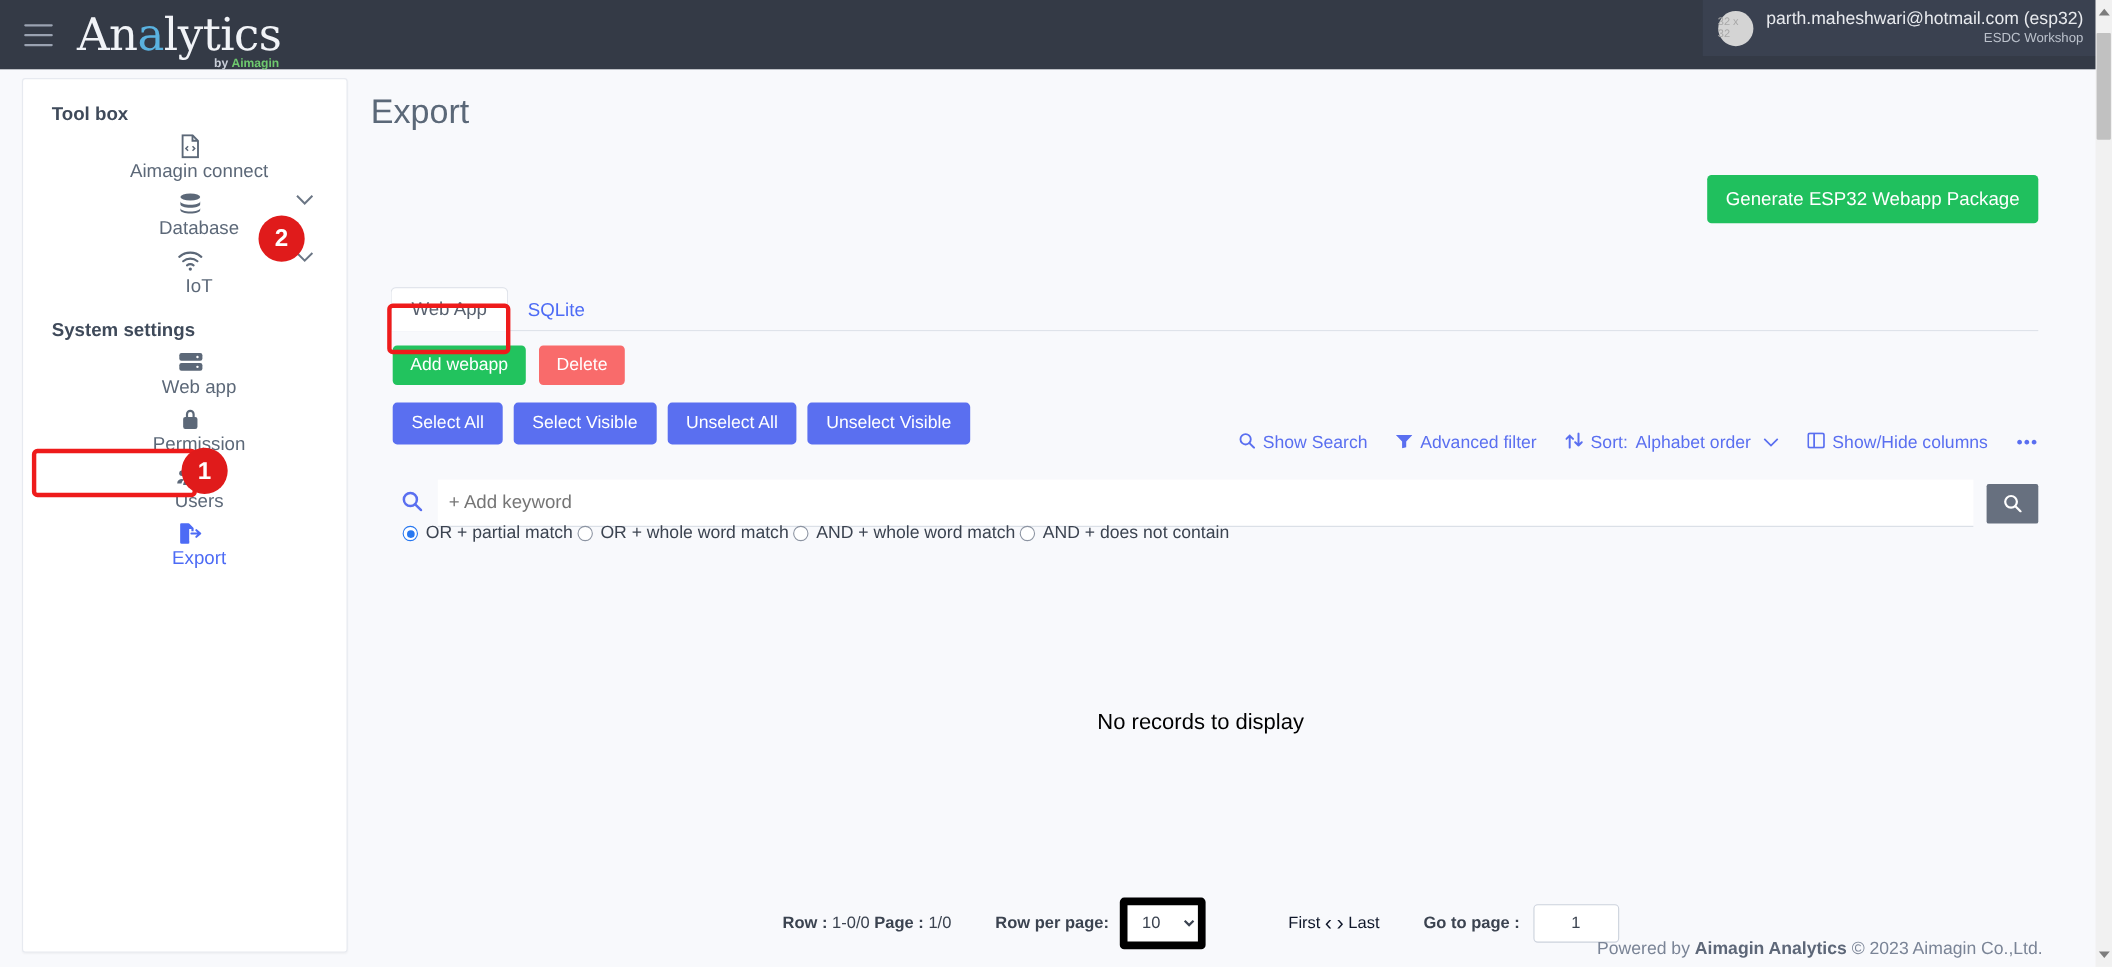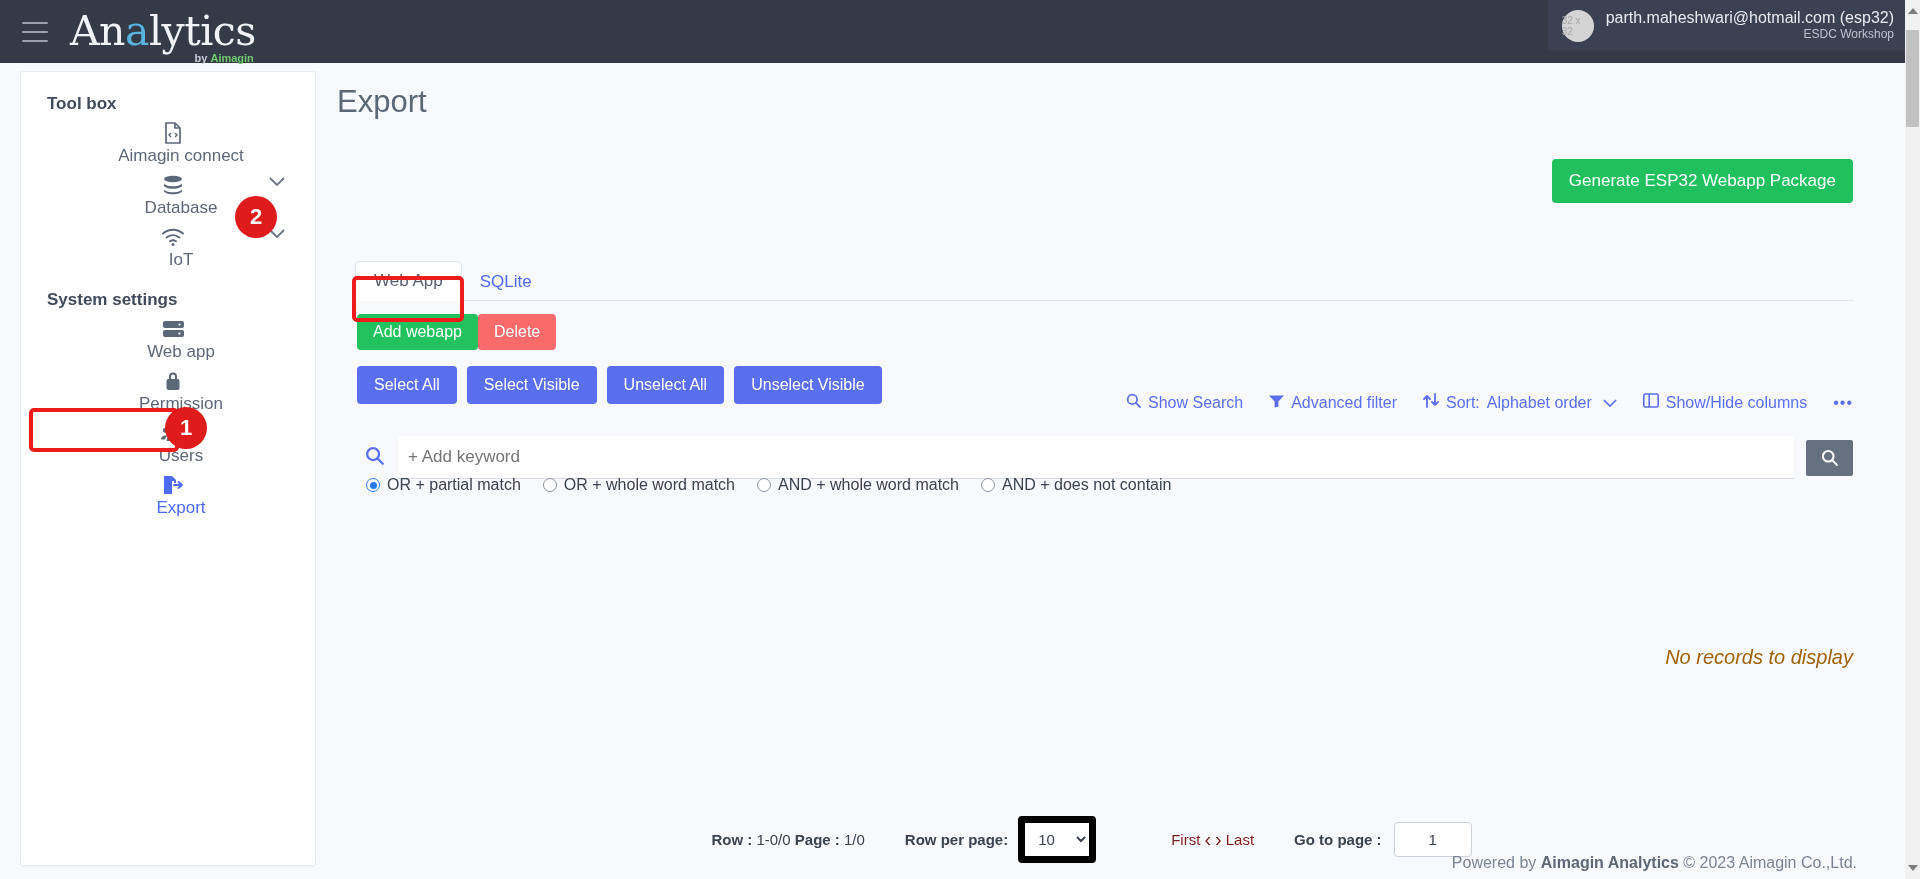--- a/index.html
+++ b/index.html
@@ -115,21 +115,21 @@
     color: #4d6bf5; position: relative; top: 1px;
   }
   .tab.active {
     color: #57606e; background: #fff;
     border: 1px solid #dfe3ea; border-bottom-color: #fff;
     border-radius: 5px 5px 0 0;
   }
 
   .actions-row {
     position: absolute; top: 243px; left: 27px;
-    display: flex; align-items: center; gap: 0;
+    display: flex; align-items: center; gap: 12px;
   }
   .btn { border: none; border-radius: 4px; cursor: pointer;
          font-family: "Liberation Sans", sans-serif; font-size: 16px; color:#fff; }
   .btn-add { background: #22c35e; padding: 9px 16px; }
   .btn-del { background: #f96b6b; padding: 9px 16px; }
 
   .select-row {
     position: absolute; top: 295px; left: 27px;
     display: flex; gap: 10px;
   }
@@ -155,53 +155,53 @@
     font-family: "Liberation Sans", sans-serif;
   }
   .search-btn {
     width: 47px; height: 36px; background: #67707f; border: none;
     color: #fff; cursor: pointer; display:flex; align-items:center; justify-content:center;
     border-radius: 2px; margin-left: 12px;
   }
 
   .radios {
     position: absolute; top: 405px; left: 36px;
-    display: flex; align-items: flex-start; gap: 22px;
+    display: flex; align-items: flex-start; gap: 4px;
     font-size: 16px; color: #3b4350;
   }
   .radio-opt { display: flex; align-items: center; gap: 7px; cursor: pointer; }
   .radio-dot {
     width: 14px; height: 14px; border-radius: 50%;
     border: 1.5px solid #8c94a2; background: #fff;
     display: flex; align-items: center; justify-content: center;
   }
   .radio-opt.checked .radio-dot { border-color: #2878f0; }
   .radio-opt.checked .radio-dot::after {
     content: ''; width: 7px; height: 7px; border-radius: 50%; background: #2878f0;
   }
 
   .empty-msg {
     position: absolute; top: 575px; left: 0; right: 49px;
-    text-align: right; font-size: 20px; color: #a16207; font-style: italic;
+    text-align: center; font-size: 20px; color: #000000;
   }
 
   .pager {
     position: absolute; top: 745px; left: 0; right: 49px;
     display: flex; align-items: center; justify-content: center;
     gap: 0px; font-size: 15px; color: #3b4350;
   }
   .pager b { font-weight: bold; }
   .pg-rowinfo { margin-right: 40px; }
   .pg-label { font-weight: bold; margin-right: 10px; }
   .pg-select {
     border: 7px solid #000000; border-radius: 4px; background: #fff;
     font-size: 15px; padding: 7px 9px; color: #3b4350;
     font-family: Liberation Sans, sans-serif;
   }
-  .pg-nav { display: flex; align-items: center; gap: 4px; color: #7f1d1d; margin-left: 75px; }
+  .pg-nav { display: flex; align-items: center; gap: 4px; color: #0f172a; margin-left: 75px; }
   .pg-nav span { cursor: pointer; }
   .pg-goto { margin-left: 40px; font-weight: bold; }
   .pg-input {
     width: 78px; border: 1px solid #ccd2dc; border-radius: 4px;
     padding: 8px; font-size: 15px; text-align: center; color:#3b4350;
     margin-left: 12px; font-family: "Liberation Sans", sans-serif;
   }
 
   .footer {
     position: absolute; bottom: 7px; right: 63px;

